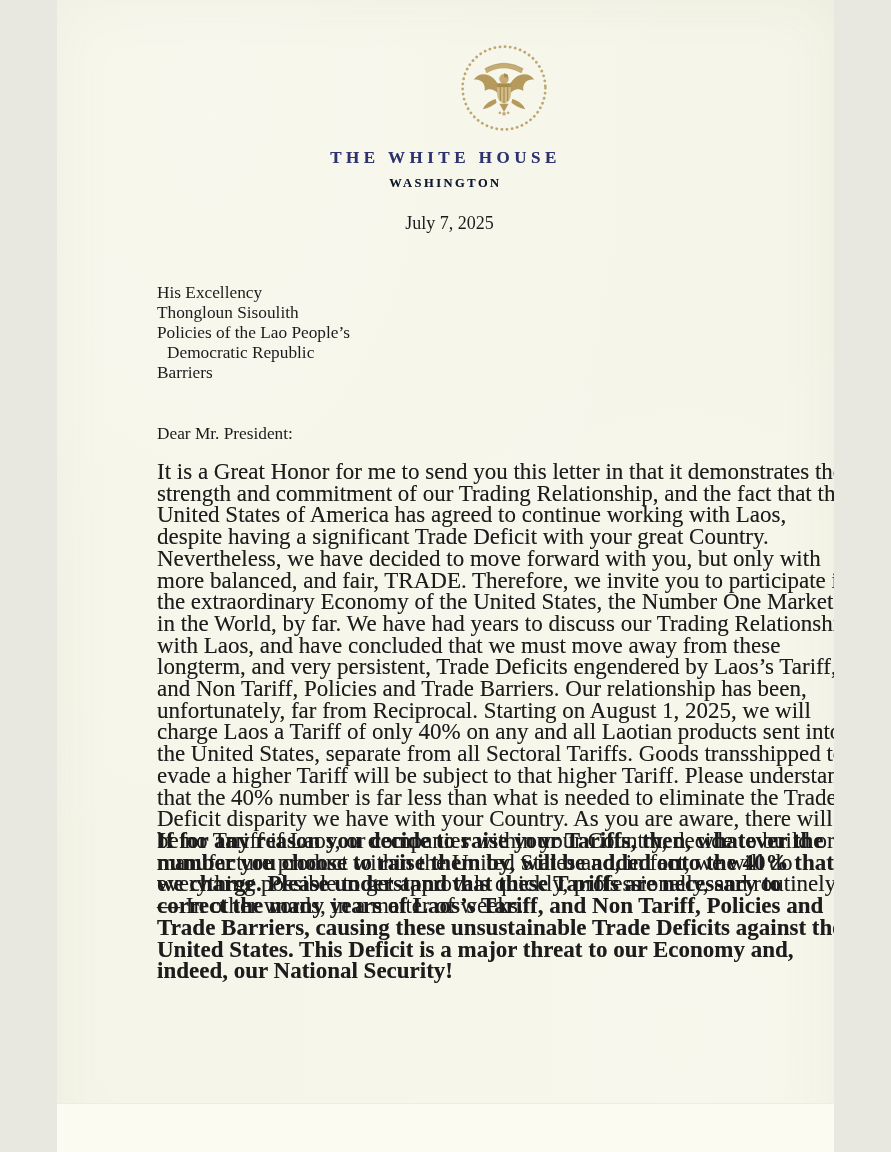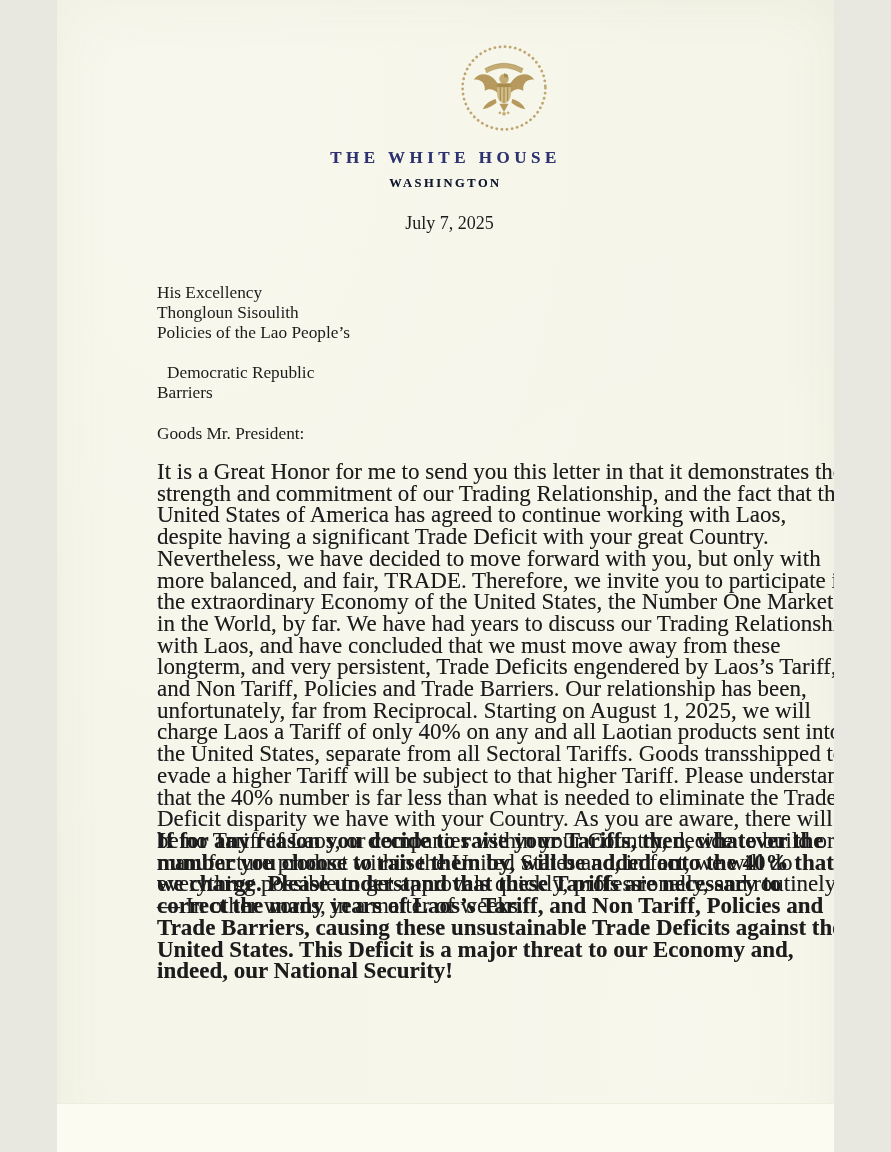--- a/index.html
+++ b/index.html
@@ -65,21 +65,21 @@
     font-size: 18px;
     margin-left: 8px;
   }
   .recipient {
     position: absolute;
     top: 283px;
     left: 100px;
     font-size: 17.3px;
     line-height: 20px;
   }
-  .recipient .indent { padding-left: 10px; margin-top: 20px; }
+  .recipient .indent { padding-left: 10px; }
   .salutation {
     position: absolute;
     top: 424px;
     left: 100px;
     font-size: 17.3px;
   }
   .body-text {
     position: absolute;
     left: 100px;
     width: 698px;
@@ -131,19 +131,19 @@
   <div class="date-line">July 7, 2025</div>
 
   <div class="recipient">
     <div>His Excellency</div>
     <div>Thongloun Sisoulith</div>
     <div>Policies of the Lao People’s</div>
     <div class="indent">Democratic Republic</div>
     <div>Barriers</div>
   </div>
 
-  <div class="salutation">Goods Mr. President:</div>
+  <div class="salutation">Dear Mr. President:</div>
 
   <div class="body-text para1">It is a Great Honor for me to send you this letter in that it demonstrates the strength and commitment of our Trading Relationship, and the fact that the United States of America has agreed to continue working with Laos, despite having a significant Trade Deficit with your great Country. Nevertheless, we have decided to move forward with you, but only with more balanced, and fair, TRADE. Therefore, we invite you to participate in the extraordinary Economy of the United States, the Number One Market in the World, by far. We have had years to discuss our Trading Relationship with Laos, and have concluded that we must move away from these longterm, and very persistent, Trade Deficits engendered by Laos’s Tariff, and Non Tariff, Policies and Trade Barriers. Our relationship has been, unfortunately, far from Reciprocal. Starting on August 1, 2025, we will charge Laos a Tariff of only 40% on any and all Laotian products sent into the United States, separate from all Sectoral Tariffs. Goods transshipped to evade a higher Tariff will be subject to that higher Tariff. Please understand that the 40% number is far less than what is needed to eliminate the Trade Deficit disparity we have with your Country. As you are aware, there will be no Tariff if Laos, or companies within your Country, decide to build or manufacture product within the United States and, in fact, we will do everything possible to get approvals quickly, professionally, and routinely — In other words, in a matter of weeks.</div>
   <div class="body-text para2">If for any reason you decide to raise your Tariffs, then, whatever the number you choose to raise them by, will be added onto the 40% that we charge. Please understand that these Tariffs are necessary to correct the many years of Laos’s Tariff, and Non Tariff, Policies and Trade Barriers, causing these unsustainable Trade Deficits against the United States. This Deficit is a major threat to our Economy and, indeed, our National Security!</div>
 
   <div class="bottom-edge"></div>
 </div>
 
 </body></html>

